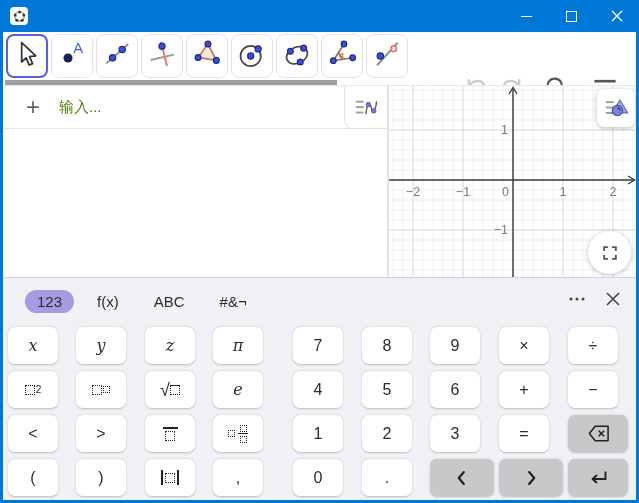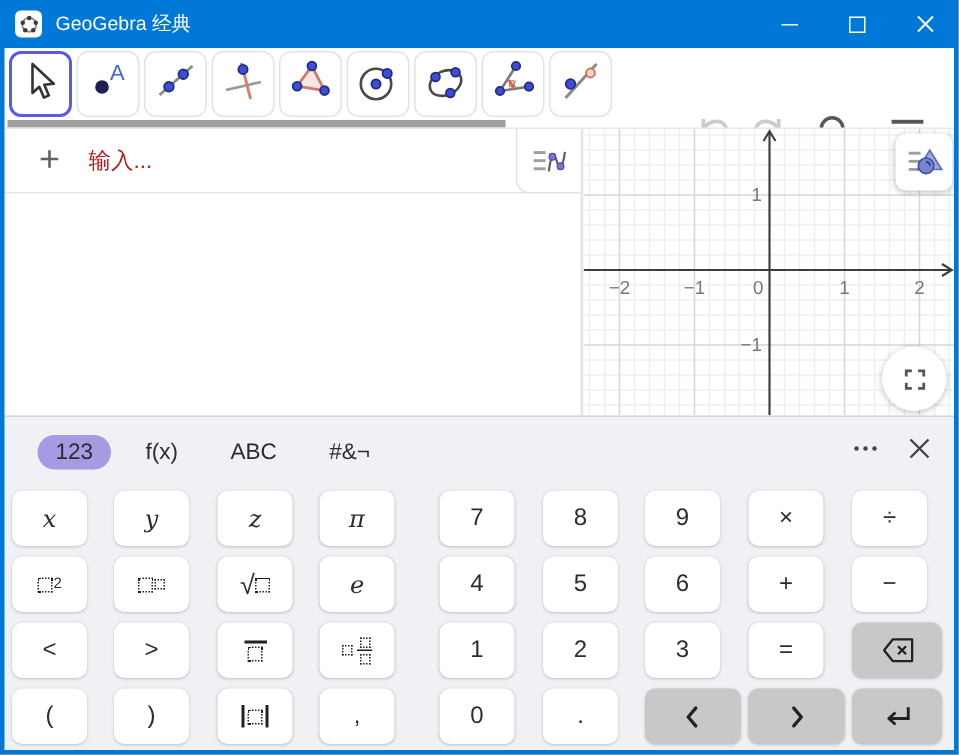--- a/index.html
+++ b/index.html
@@ -27,21 +27,21 @@
         box-sizing:border-box;display:flex;align-items:center;justify-content:center;}
   .tool.selected{border:2px solid var(--sel,#575de8);}
   .tb-action{position:absolute;top:42px;width:32px;height:32px;display:flex;align-items:center;justify-content:center;}
   #scroll-thumb{position:absolute;left:5px;top:80px;width:332px;height:5px;background:#9e9e9e;}
   #toolbar-sep{position:absolute;left:3px;right:3px;top:85px;height:1px;background:#e8e8e8;}
   
   #algebra{position:absolute;left:3px;top:86px;width:384px;height:191px;background:#fff;
            border-right:2px solid #e3e3e3;box-sizing:content-box;}
   #input-row{position:relative;height:42px;border-bottom:1px solid #e6e6e6;display:flex;align-items:center;}
   #plus-btn{font-size:24px;color:#616161;margin-left:18px;width:24px;text-align:center;font-weight:400;}
-  #input-placeholder{margin-left:14px;font-size:15px;color:#b91c1c;}
+  #input-placeholder{margin-left:14px;font-size:15px;color:#4d7c0f;}
   #alg-style-btn{position:absolute;right:0;top:0;width:42px;height:42px;background:#fff;
                  border-left:1px solid #e3e3e3;border-bottom:1px solid #e3e3e3;
                  border-bottom-left-radius:9px;display:flex;align-items:center;justify-content:center;}
   
   #graphics{position:absolute;left:389px;top:86px;width:247px;height:191px;background:#fff;overflow:hidden;}
   #grid-svg{position:absolute;left:0;top:0;}
   .axlabel{position:absolute;font-size:12.5px;color:#787878;white-space:nowrap;}
   #gfx-style-btn{position:absolute;right:1px;top:3px;width:38px;height:38px;background:#fff;border-radius:7px;
                  box-shadow:0 1px 4px rgba(0,0,0,.28);display:flex;align-items:center;justify-content:center;}
   #fullscreen-btn{position:absolute;left:199px;top:145px;width:43px;height:43px;border-radius:50%;background:#fff;
@@ -79,21 +79,20 @@
     <span class="app-logo">
       <svg width="15" height="15" viewBox="0 0 18 18">
         <circle cx="9" cy="9" r="5.6" fill="none" stroke="#8a8a8a" stroke-width="1.4"></circle>
         <circle cx="9" cy="3.5" r="1.8" fill="#3a3a3a"></circle>
           <circle cx="3.8" cy="7.3" r="1.8" fill="#3a3a3a"></circle>
         <circle cx="5.8" cy="13.4" r="1.8" fill="#3a3a3a"></circle>
           <circle cx="12.2" cy="13.4" r="1.8" fill="#3a3a3a"></circle>
         <circle cx="14.2" cy="7.3" r="1.8" fill="#3a3a3a"></circle>
       </svg>
     </span>
-    <span class="app-title">GeoGebra 经典</span>
     <div id="winbtns">
       <div class="win-btn">
           <span class="glyph-min"></span>
         </div>
       <div class="win-btn">
           <span class="glyph-max"></span>
         </div>
       <div class="win-btn">
         <svg width="12" height="12" viewBox="0 0 12 12">
             <path d="M1 1 L11 11 M11 1 L1 11" stroke="#fff" stroke-width="1.3"></path>

